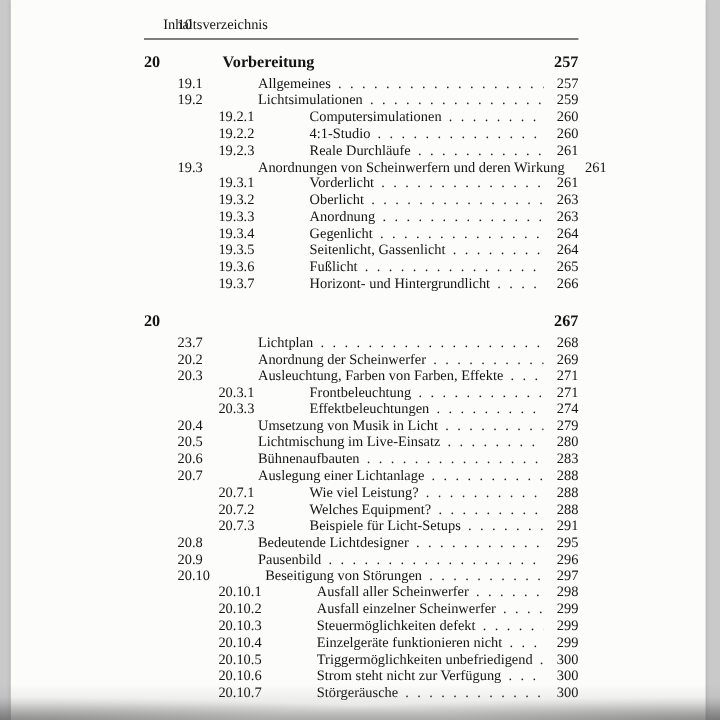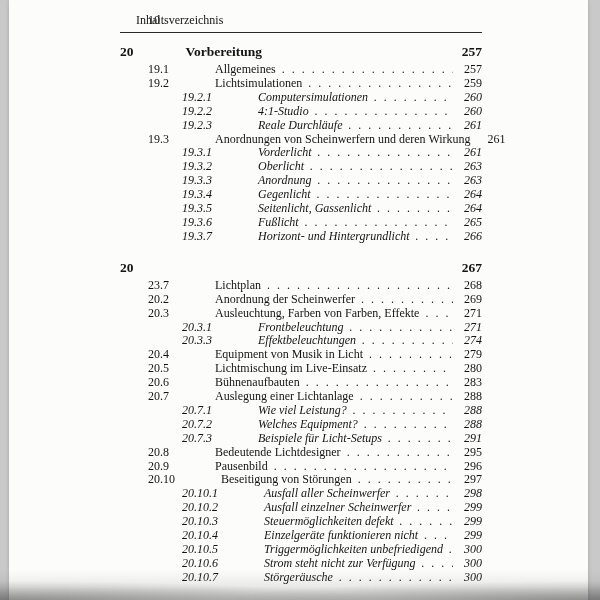--- a/index.html
+++ b/index.html
@@ -23,21 +23,21 @@
   .header-rule { border-top:1px solid #2a2a2a; margin-top:4px; }
 
   .toc { margin-top:0; }
   .row { display:flex; align-items:baseline; font-size:12px; line-height:13.9px; }
   .row .num { margin-right:6px; white-space:nowrap; }
   .row .title { white-space:nowrap;margin-left:40px; }
   .chapter-row { font-weight:bold; font-size:13.5px; line-height:16px; margin-top:16px; margin-bottom:3px; }
   .toc .chapter-row:first-child { margin-top:11px; }
   .chapter-row .num { margin-right:12px; }
   .indent-1 { padding-left:28px; }
-  .indent-2 { padding-left:62px;font-style:italic; }
+  .indent-2 { padding-left:62px; }
   .spacer { flex:1; }
   .leader { flex:1; overflow:hidden; white-space:nowrap; text-align:right; margin:0 3px 0 6px; color:#222; }
   .leader::after {
     content:". . . . . . . . . . . . . . . . . . . . . . . . . . . . . . . . . . . . . . . . . . . . . . . . . . . . . . . . . . . . . . . . . . . . . . . . . . . .";
     letter-spacing:2px;
   }
   .pg { min-width:26px; text-align:right; white-space:nowrap; }
 
   .bottom-shadow {
     position:absolute; left:0; right:0; bottom:0; height:30px; pointer-events:none;
@@ -172,21 +172,21 @@
           <span class="pg">271</span>
         </div>
         <div class="row entry-row indent-2">
           <span class="num">20.3.3</span>
           <span class="title">Effektbeleuchtungen</span>
           <span class="leader"></span>
           <span class="pg">274</span>
         </div>
         <div class="row entry-row indent-1">
           <span class="num">20.4</span>
-          <span class="title">Equipment von Musik in Licht</span>
+          <span class="title">Umsetzung von Musik in Licht</span>
           <span class="leader"></span>
           <span class="pg">279</span>
         </div>
         <div class="row entry-row indent-1">
           <span class="num">20.5</span>
           <span class="title">Lichtmischung im Live-Einsatz</span>
           <span class="leader"></span>
           <span class="pg">280</span>
         </div>
         <div class="row entry-row indent-1">

